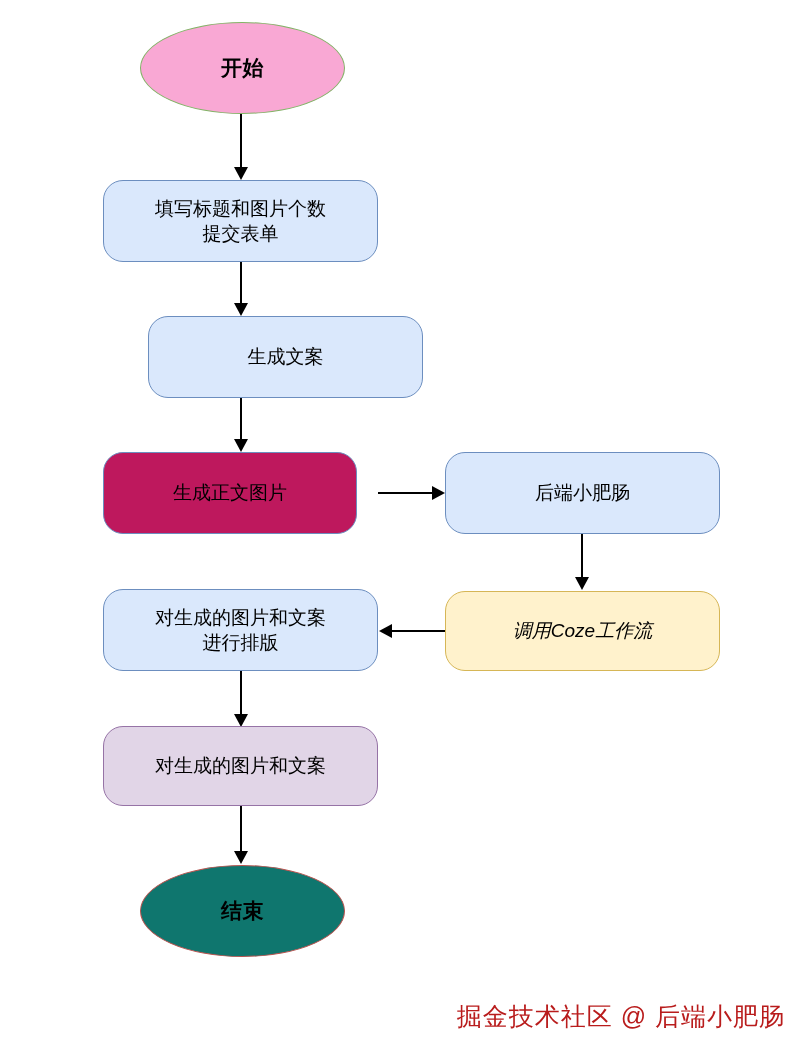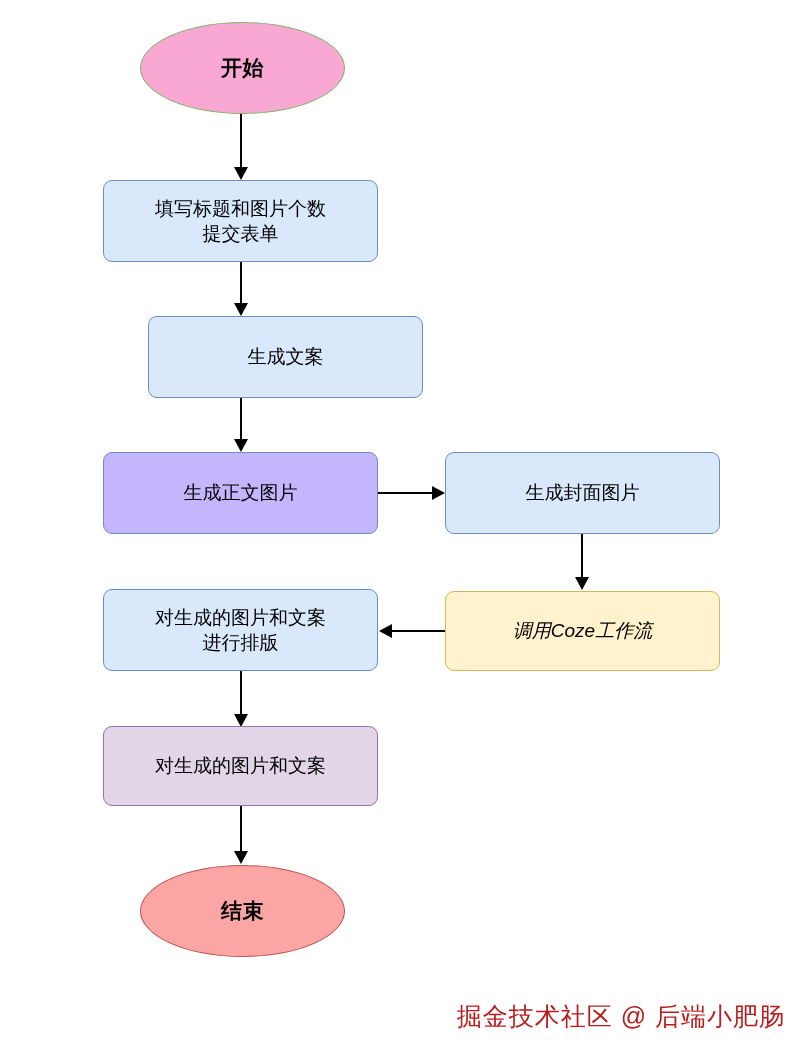--- a/index.html
+++ b/index.html
@@ -28,21 +28,21 @@
     line-height: 1.32;
     white-space: pre-line;
   }
   .node-terminal {
     border-radius: 50%;
     font-weight: bold;
     font-size: 21px;
     letter-spacing: 0.5px;
   }
   .node-process {
-    border-radius: 9px;
+    border-radius: 20px;
     font-size: 19px;
     font-weight: 400;
   }
   .edge-line {
     position: absolute;
     background: #000000;
   }
   .edge-v { width: 2px; }
   .edge-h { height: 2px; }
   .arrow-down {
@@ -109,28 +109,28 @@
   <div class="edge-line edge-v" style="left:240px; top:806px; height:46px;"></div>
   <div class="arrow-down" style="left:234px; top:851px;"></div>
 
   <div class="node node-terminal" style="left:140px; top:22px; width:205px; height:92px; background:#f9a8d4; border:1.5px solid #82b366;">开始</div>
 
   <div class="node node-process" style="left:103px; top:180px; width:275px; height:82px; background:#dae8fc; border:1.5px solid #6c8ebf;">填写标题和图片个数
 提交表单</div>
 
   <div class="node node-process" style="left:103px; top:316px; width:275px; height:82px; background:#dae8fc; border:1.5px solid #6c8ebf;margin-left:45px;">生成文案</div>
 
-  <div class="node node-process" style="left:103px; top:452px; width:275px; height:82px; background:#c4b5fd; border:1.5px solid #6c8ebf;">生成正文图片</div>
+  <div class="node node-process" style="left:103px; top:452px; width:254px; height:82px; background:#be185d; border:1.5px solid #6c8ebf;">生成正文图片</div>
 
-  <div class="node node-process" style="left:445px; top:452px; width:275px; height:82px; background:#dae8fc; border:1.5px solid #6c8ebf;">生成封面图片</div>
+  <div class="node node-process" style="left:445px; top:452px; width:275px; height:82px; background:#dae8fc; border:1.5px solid #6c8ebf;">后端小肥肠</div>
 
   <div class="node node-process" style="left:445px; top:591px; width:275px; height:80px; background:#fff2cc; border:1.5px solid #d6b656;font-style:italic;">调用Coze工作流</div>
 
   <div class="node node-process" style="left:103px; top:589px; width:275px; height:82px; background:#dae8fc; border:1.5px solid #6c8ebf;">对生成的图片和文案
 进行排版</div>
 
   <div class="node node-process" style="left:103px; top:726px; width:275px; height:80px; background:#e1d5e7; border:1.5px solid #9673a6;">对生成的图片和文案</div>
 
-  <div class="node node-terminal" style="left:140px; top:865px; width:205px; height:92px; background:#fca5a5; border:1.5px solid #b85450;">结束</div>
+  <div class="node node-terminal" style="left:140px; top:865px; width:205px; height:92px; background:#0f766e; border:1.5px solid #b85450;">结束</div>
 
   <div id="watermark">掘金技术社区 @ 后端小肥肠</div>
 
 </div>
 
 </body></html>

